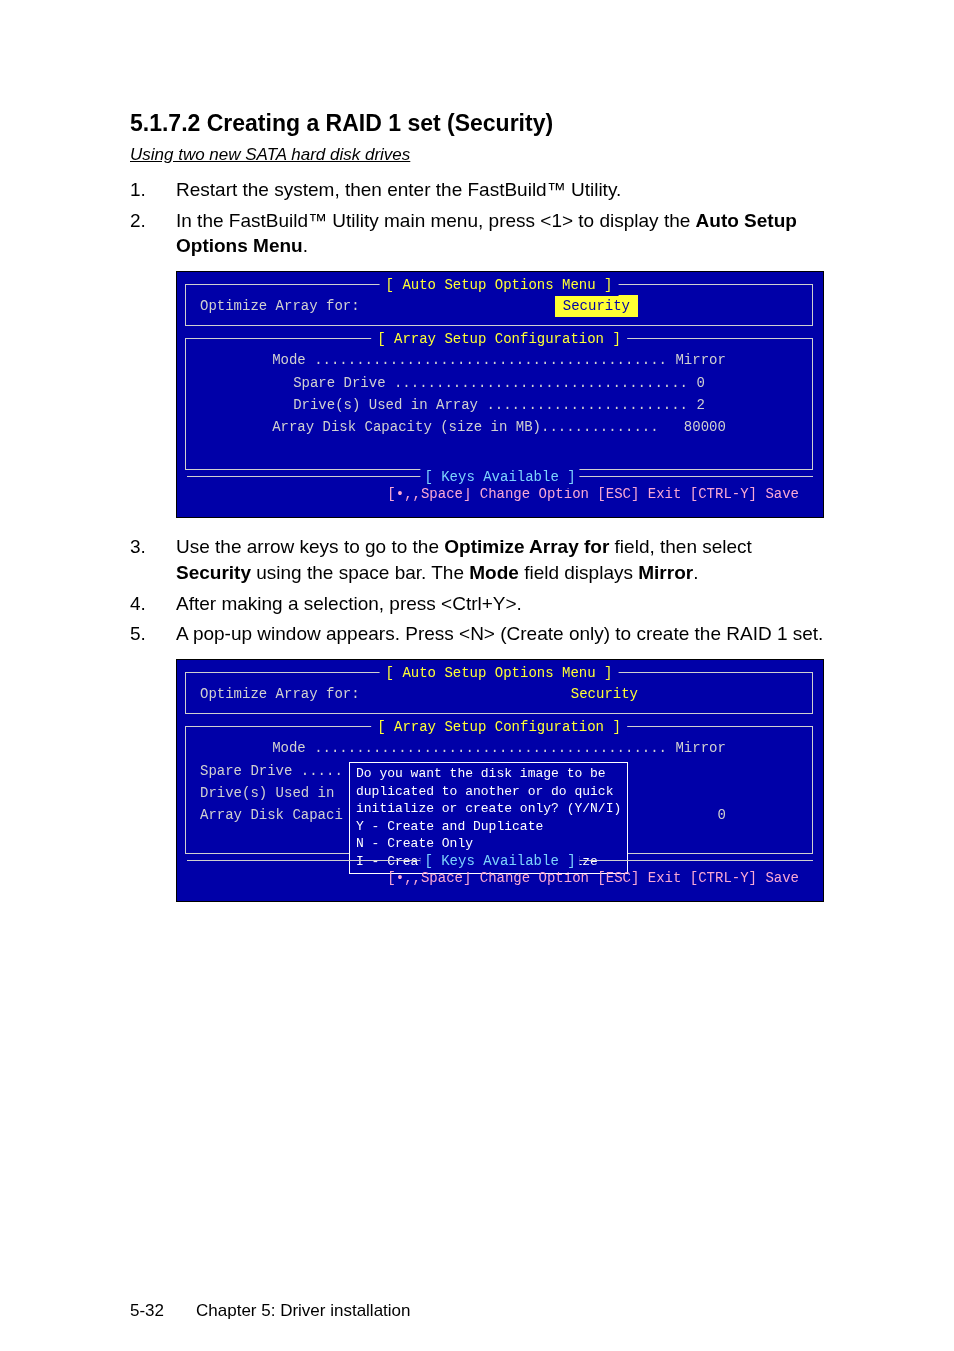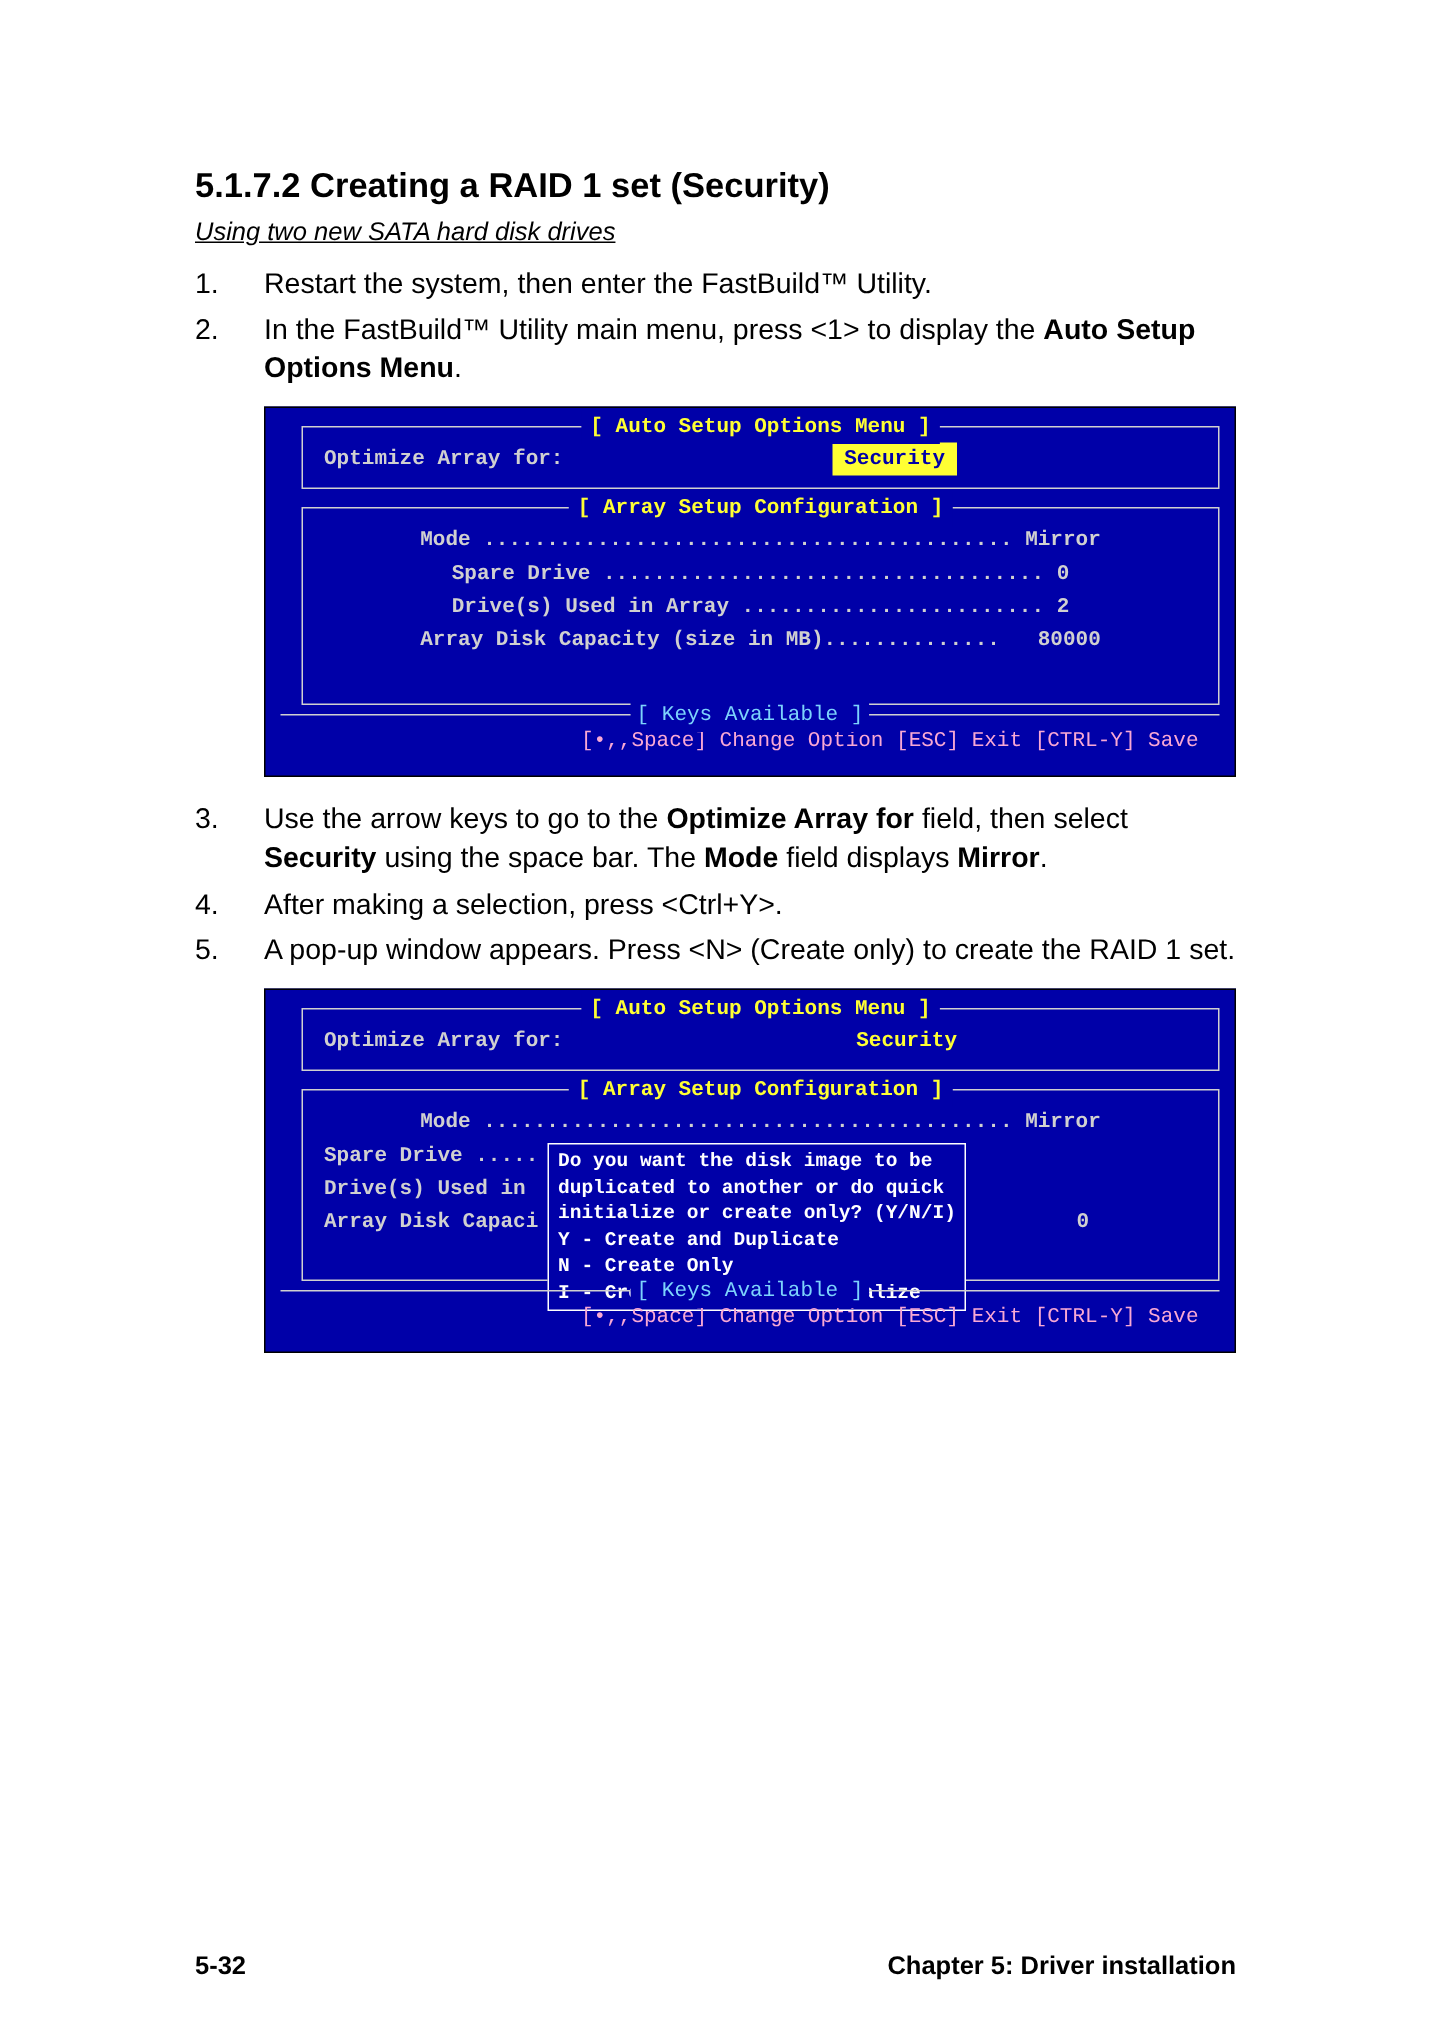--- a/index.html
+++ b/index.html
@@ -61,24 +61,23 @@
     font-family: "Courier New", monospace;
     font-size: 14px;
     margin: 12px 0 16px 46px;
     border: 1px solid #000;
     padding: 0;
     line-height: 1.6;
     position: relative;
   }
   .bios-panel {
     border: 1px solid #d0d0d0;
-    margin: 12px 10px 6px 24px;
+    margin: 12px 10px 6px 8px;
     padding: 10px 14px 8px 14px;
     position: relative;
-    font-weight: bold;
   }
   .bios-label {
     position: absolute;
     top: -0.8em;
     left: 50%;
     transform: translateX(-50%);
     background: #0000a8;
     color: #ffff33;
     padding: 0 6px;
     white-space: nowrap;
@@ -131,23 +130,22 @@
     background: #0000a8;
     border: 1px solid #fff;
     color: #fff;
     padding: 2px 6px;
     white-space: pre;
     font-size: 13px;
     line-height: 1.35;
   }
   .footer {
     display: flex;
-    justify-content: space-between;
     font-size: 17px;
-    font-weight: bold;
+    font-weight: normal;
     margin-top: auto;
     padding-top: 30px;
     gap: 32px;
   }
   .config-row {
     display: flex;
     color: #d0d0d0;
   }
   .config-row .left {
     flex: 0 0 auto;

